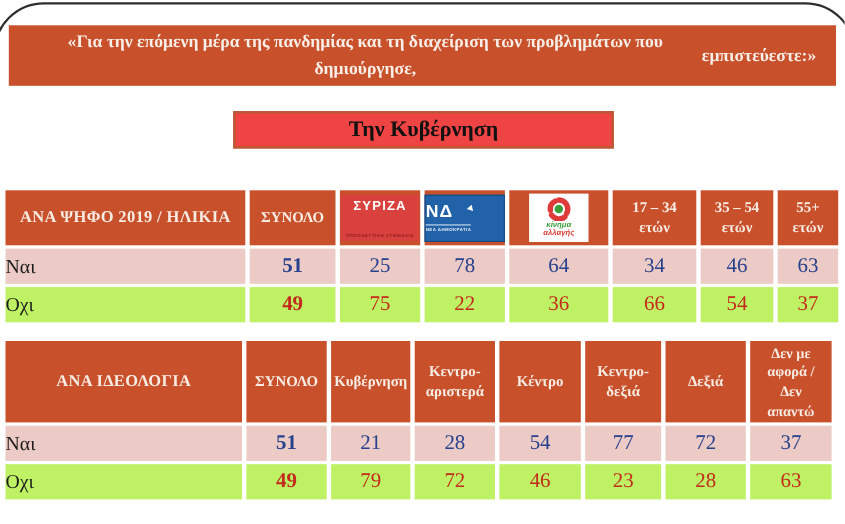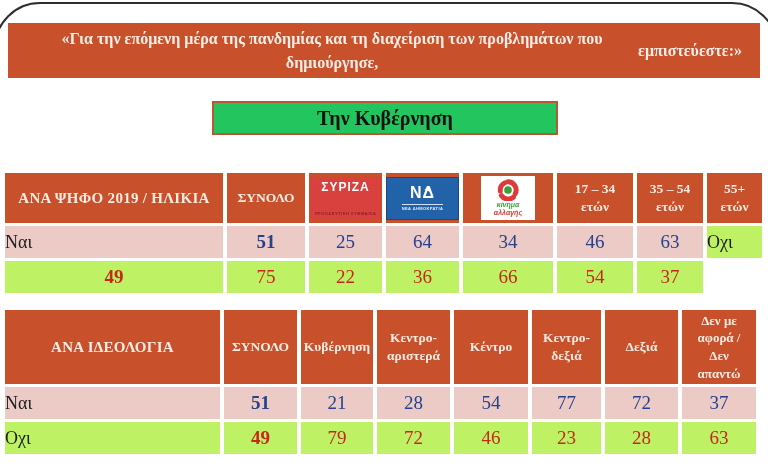--- a/index.html
+++ b/index.html
@@ -7,21 +7,21 @@
          font-family:"Liberation Serif",serif;}
   
   .frame{position:absolute;left:-6px;top:2px;width:780px;height:900px;
          border:2px solid #2e2e2e;border-radius:46px;pointer-events:none;}
   
   .banner{position:absolute;left:8px;top:23px;width:752px;height:55px;background:#C8502B;
           display:flex;flex-direction:row;align-items:center;justify-content:center;
           color:#F7EEE7;font-weight:bold;font-size:16px;line-height:1.45;text-align:center;
           padding:0 18px;box-sizing:border-box;}
   
-  .titlebox{position:absolute;left:212px;top:101px;width:346px;height:34px;background:#22c55e;
+  .titlebox{position:absolute;left:212px;top:101px;width:346px;height:34px;background:#ef4444;
             border:2px solid #B75A33;box-sizing:border-box;display:flex;align-items:center;
             justify-content:center;font-weight:bold;font-size:20px;color:#111;}
   
   .tbl{position:absolute;display:grid;gap:3px 4px;}
   .t1{left:5px;top:173px;width:757px;
       grid-template-columns:218px 78px 73px 73px 90px 76px 66px 55px;
       grid-template-rows:50px 32px 32px;}
   .t2{left:5px;top:310px;width:751px;
       grid-template-columns:215px 73px 72px 73px 74px 69px 73px 74px;
       grid-template-rows:74px 32px 32px;}
@@ -40,21 +40,21 @@
   .no .num,.val.no{color:#C3291D;}
   .total{font-weight:bold;}
   
   .syriza-box{width:71px;height:42px;background:#D8413E;display:flex;flex-direction:column;
               align-items:center;justify-content:center;gap:16px;}
   .syriza-name{color:#fff;font-family:"Liberation Sans",sans-serif;font-weight:bold;
                font-size:12px;letter-spacing:1px;}
   .syriza-sub{color:#8F1F1D;font-family:"Liberation Sans",sans-serif;font-size:4px;
               letter-spacing:.5px;white-space:nowrap;}
   .nd-box{width:76px;height:43px;background:#2262A9;border:1px solid #174A83;
-          box-sizing:border-box;display:flex;flex-direction:column;align-items:center;
+          box-sizing:border-box;display:flex;flex-direction:column;align-items:flex-start;
           justify-content:center;position:relative;}
   .nd-mono{color:#fff;font-family:"Liberation Sans",sans-serif;font-weight:bold;
            font-size:16px;line-height:1;letter-spacing:1px;}
   .nd-flame{position:absolute;top:8px;left:38px;width:0;height:0;border-left:3px solid transparent;
             border-right:3px solid transparent;border-bottom:5px solid #fff;transform:rotate(18deg);}
   .nd-sub{color:#E8EEF6;font-family:"Liberation Sans",sans-serif;font-size:4px;
           letter-spacing:.4px;margin-top:3px;border-top:1px solid #cfe0f0;padding-top:1px;
           white-space:nowrap;}
   .kinal-box{width:54px;height:44px;background:#fff;display:flex;flex-direction:column;
              align-items:center;justify-content:center;}
@@ -110,20 +110,21 @@
         </span>
       </div>
     </div>
     <div class="hcell">17 – 34 ετών</div>
     <div class="hcell">35 – 54 ετών</div>
     <div class="hcell">55+ ετών</div>
 
     <div class="rlabel yes">Ναι</div>
     <div class="val yes total">51</div>
     <div class="val yes">25</div>
+    <div class="val yes">78</div>
     <div class="val yes">64</div>
     <div class="val yes">34</div>
     <div class="val yes">46</div>
     <div class="val yes">63</div>
 
     <div class="rlabel no">Οχι</div>
     <div class="val no total">49</div>
     <div class="val no">75</div>
     <div class="val no">22</div>
     <div class="val no">36</div>

